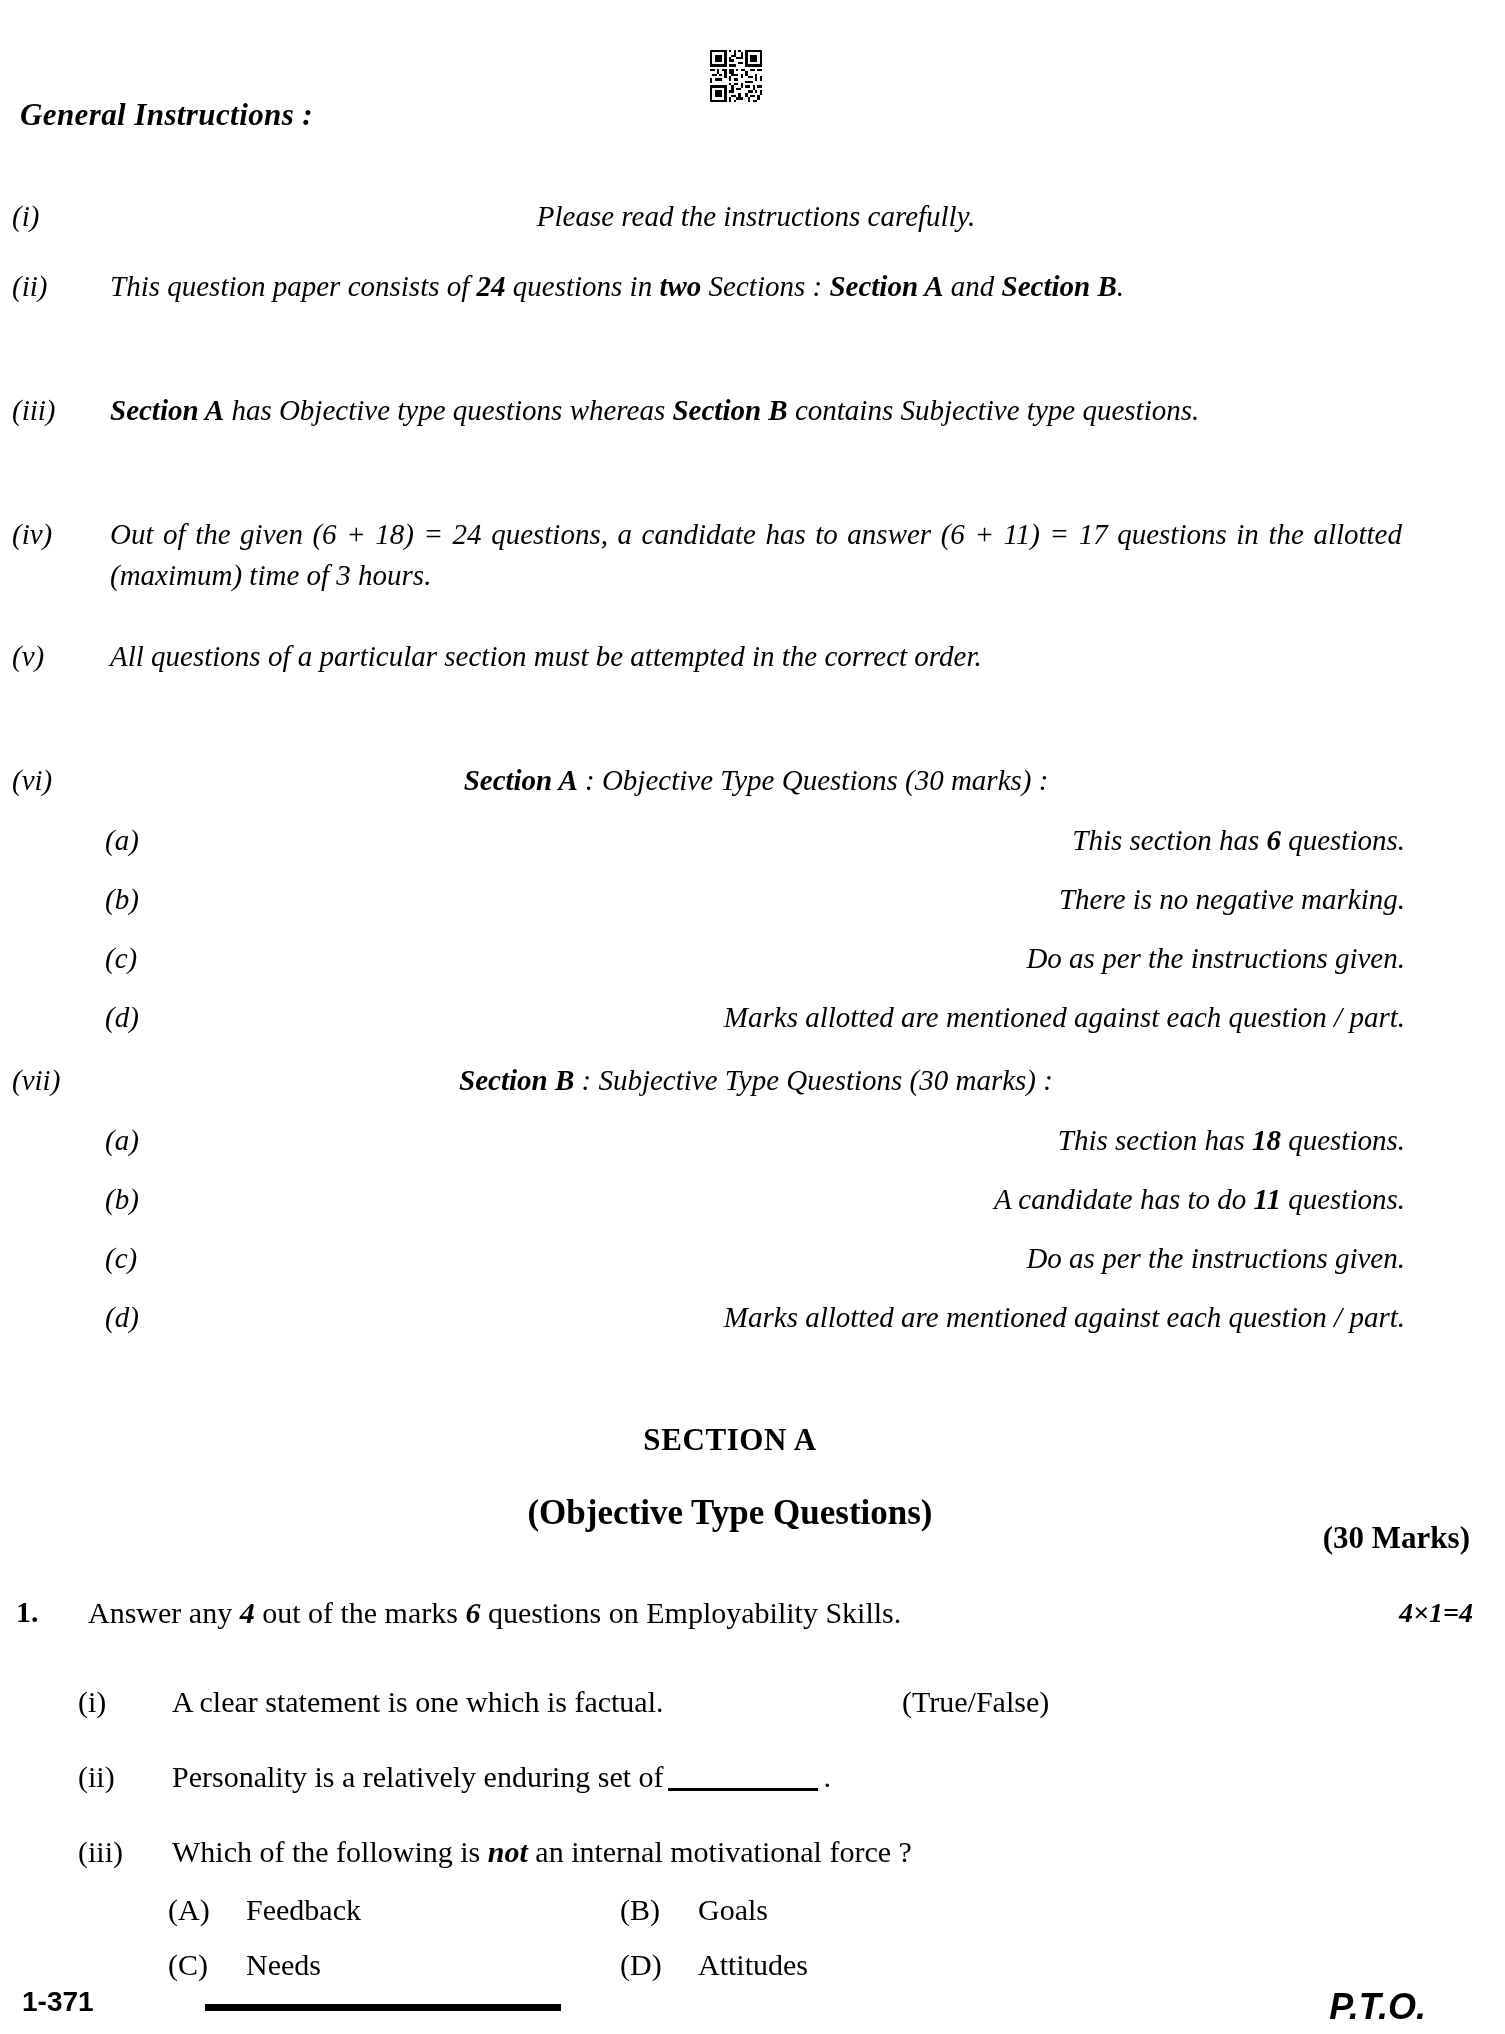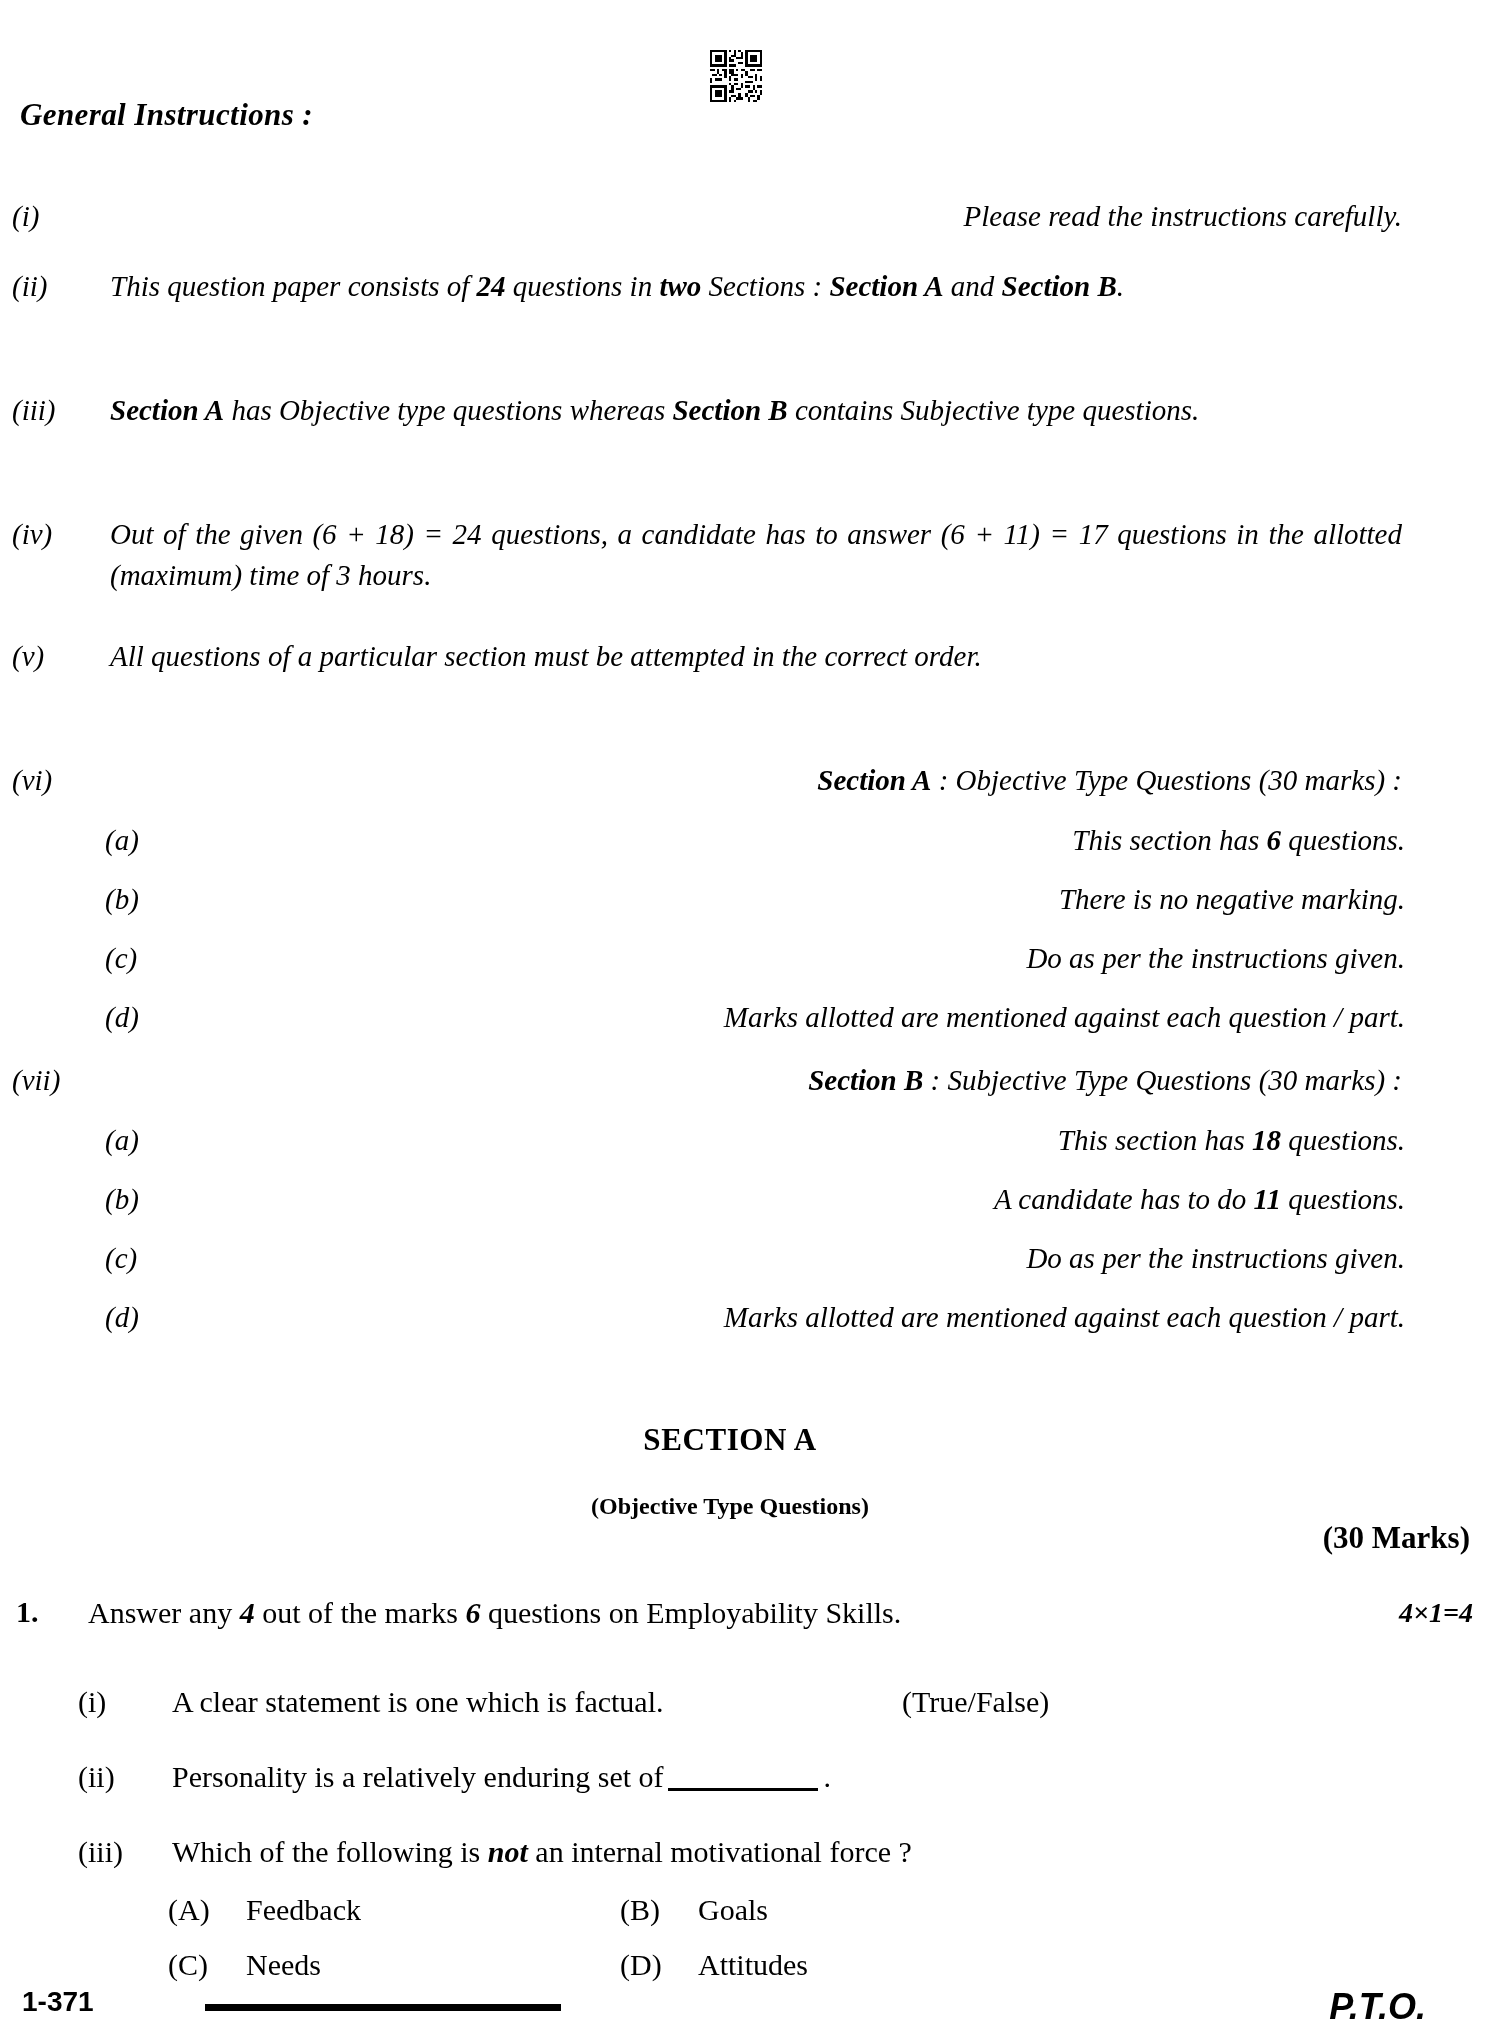--- a/index.html
+++ b/index.html
@@ -52,21 +52,21 @@
     left: 0;
     top: 0;
     width: 86px;
     text-align: left;
   }
   .instr .body {
     margin-left: 98px;
     text-align: justify;
     text-justify: inter-word;
   }
-  .instr .body.nojust { text-align: right; }
+  .instr .body.nojust { text-align: center; }
   .instr b { font-weight: bold; }
 
   
   .sub {
     position: absolute;
     left: 105px;
     width: 1300px;
     font-style: italic;
     font-size: 29px;
     line-height: 1.4;
@@ -97,21 +97,21 @@
     top: 1493px;
     width: 1505px;
     height: 44px;
   }
   .sec-a-sub {
     position: absolute;
     left: 0;
     top: 0;
     width: 1460px;
     text-align: center;
-    font-size: 24px;
+    font-size: 35px;
     font-weight: bold;
   }
   .sec-a-marks {
     position: absolute;
     right: 35px;
     top: 0;
     font-size: 31px;
     font-weight: bold;
     margin-top: 27px;
   }

